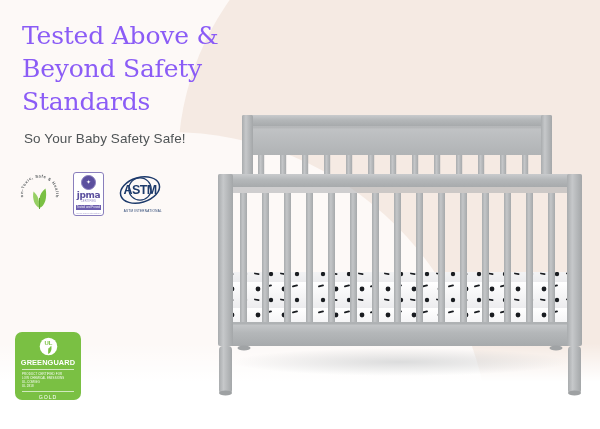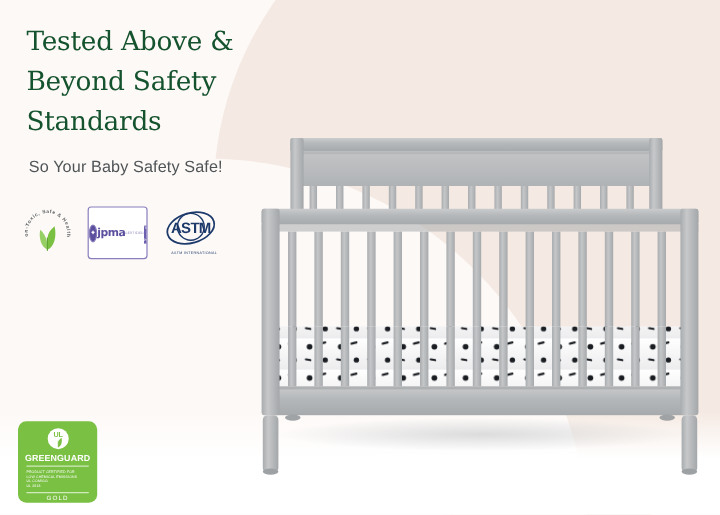--- a/index.html
+++ b/index.html
@@ -51,24 +51,24 @@
   }
 
   
   .headline {
     position: absolute;
     left: 22px;
     top: 19px;
     width: 268px;
     font-family: "DejaVu Serif", serif;
     font-weight: 400;
-    font-size: 22px;
+    font-size: 25px;
     line-height: 33px;
     letter-spacing: -0.2px;
-    color: #14532d;
+    color: #8b5cf6;
     white-space: pre-line;
   }
   .subhead {
     position: absolute;
     left: 24px;
     top: 131px;
     font-family: "Liberation Sans", sans-serif;
     font-size: 13.5px;
     letter-spacing: 0.1px;
     color: #4f5456;
@@ -87,27 +87,27 @@
   
   .badge-nontoxic {
     position: relative;
     width: 47px;
     height: 47px;
   }
   .badge-nontoxic svg { display:block; }
 
   
   .badge-jpma {
-    width: 50px;
+    width: 31px;
     height: 44px;
     border: 1.2px solid #8a7fbd;
     border-radius: 3px;
     background: #ffffff;
     display: flex;
-    flex-direction: row;
+    flex-direction: column;
     align-items: center;
     padding-top: 2px;
     box-sizing: border-box;
     overflow: hidden;
   }
   .jpma-seal {
     width: 13px;
     height: 13px;
     border-radius: 50%;
     background: #5b4f9e;
@@ -165,21 +165,21 @@
     color: #1d3a6b;
     letter-spacing: 0.3px;
     margin-top: 1px;
     font-family: "Liberation Sans", sans-serif;
   }
 
   
   .badge-greenguard {
     position: absolute;
     left: 15px;
-    top: 351px;
+    top: 332px;
     width: 66px;
     height: 68px;
     background: #7ac043;
     border-radius: 7px;
     display: flex;
     flex-direction: column;
     align-items: center;
     padding-top: 5px;
     box-sizing: border-box;
     justify-content: center;

